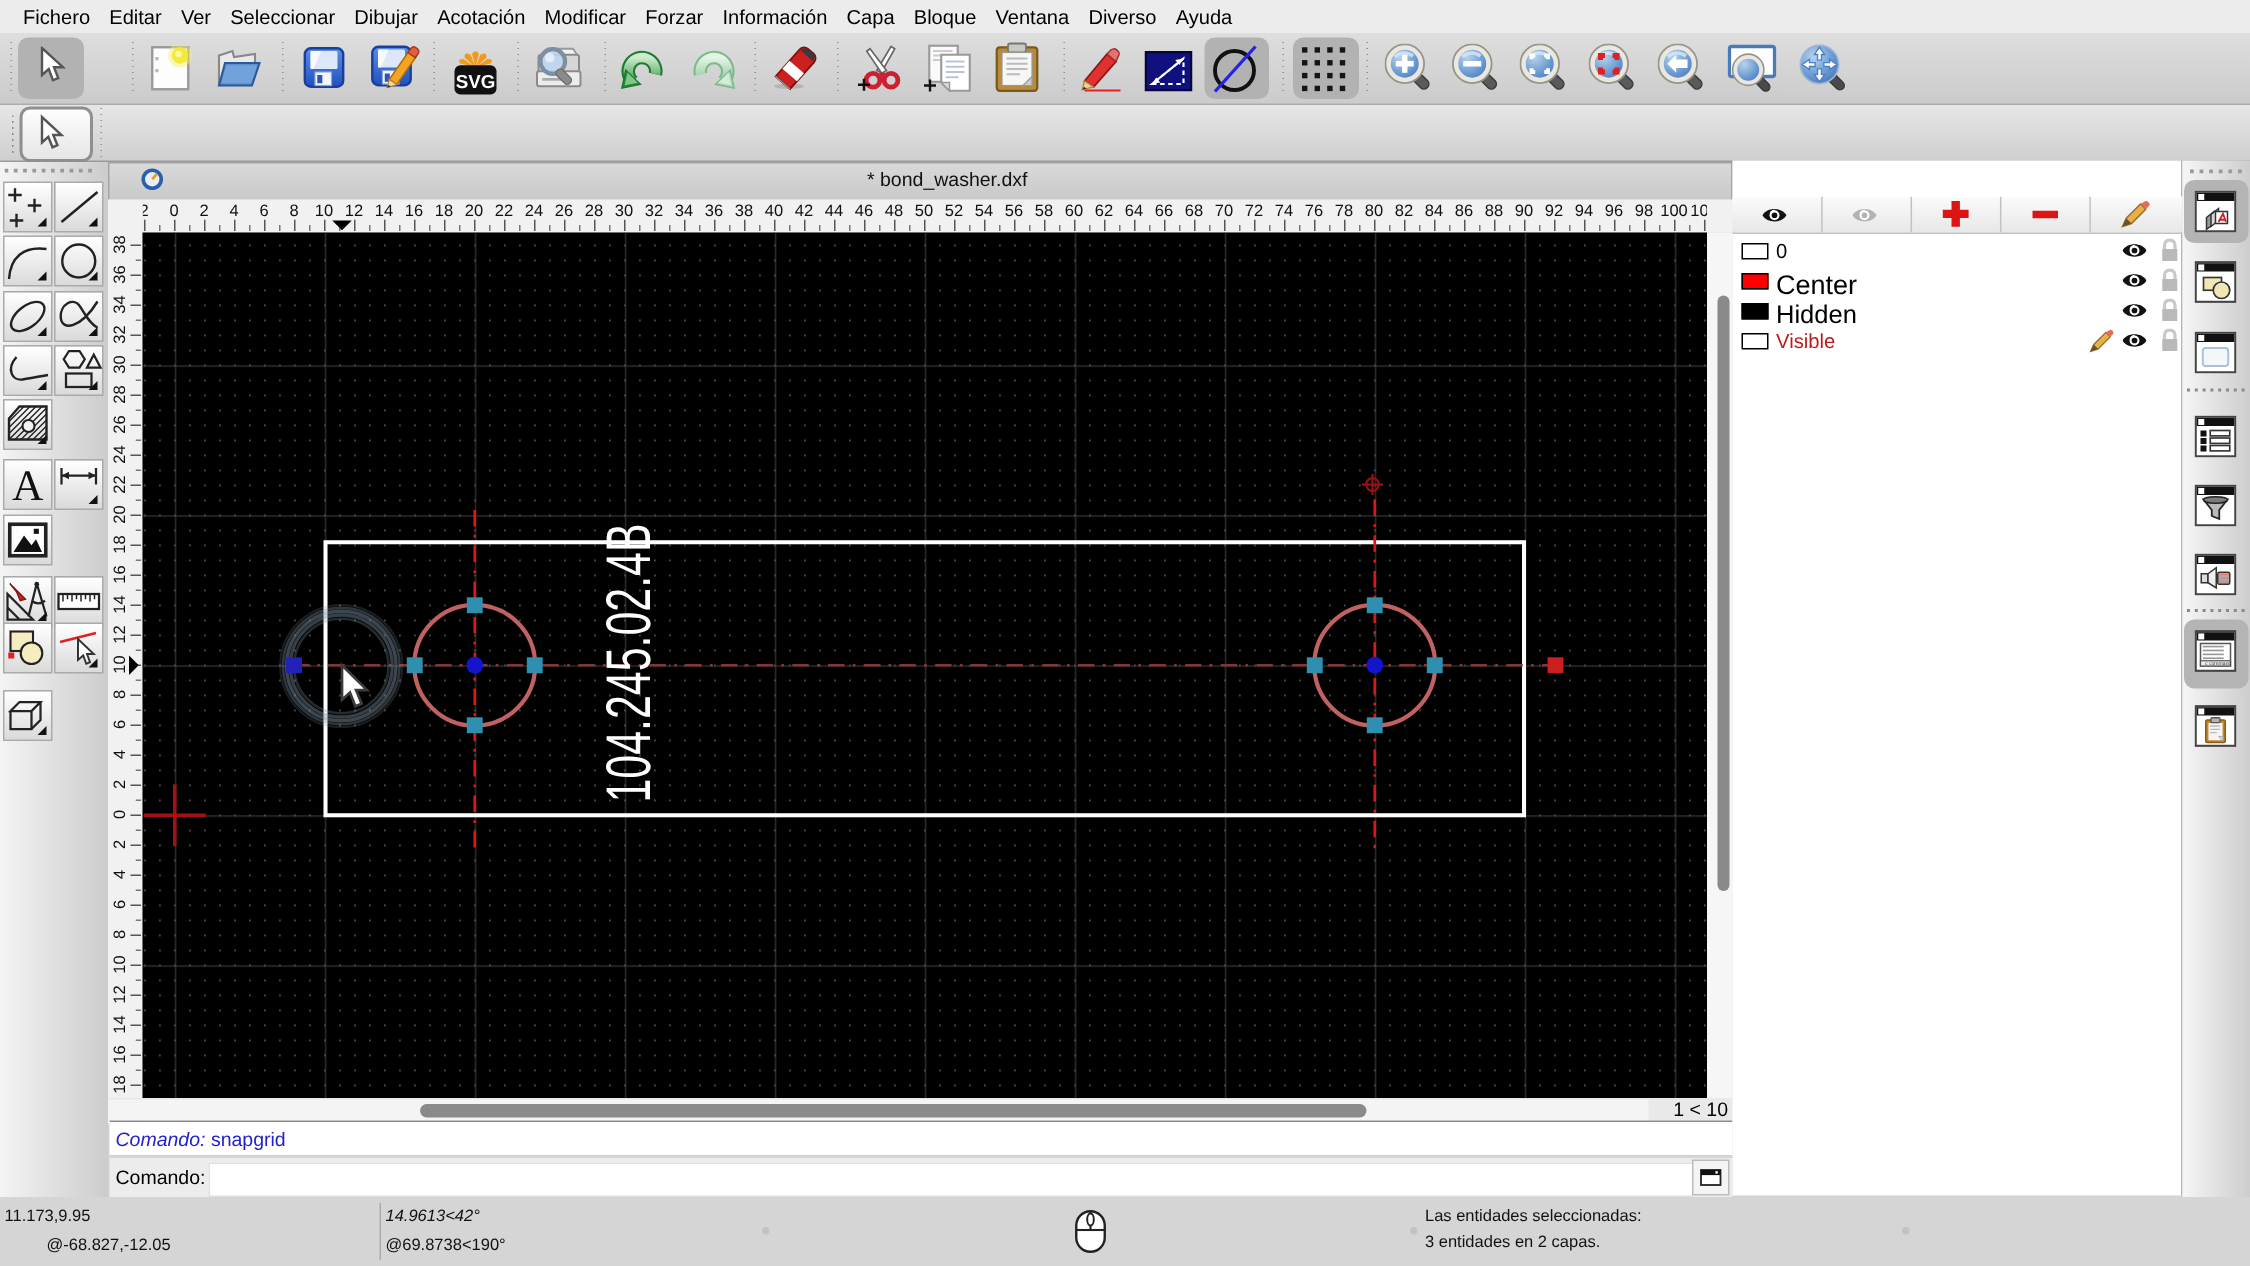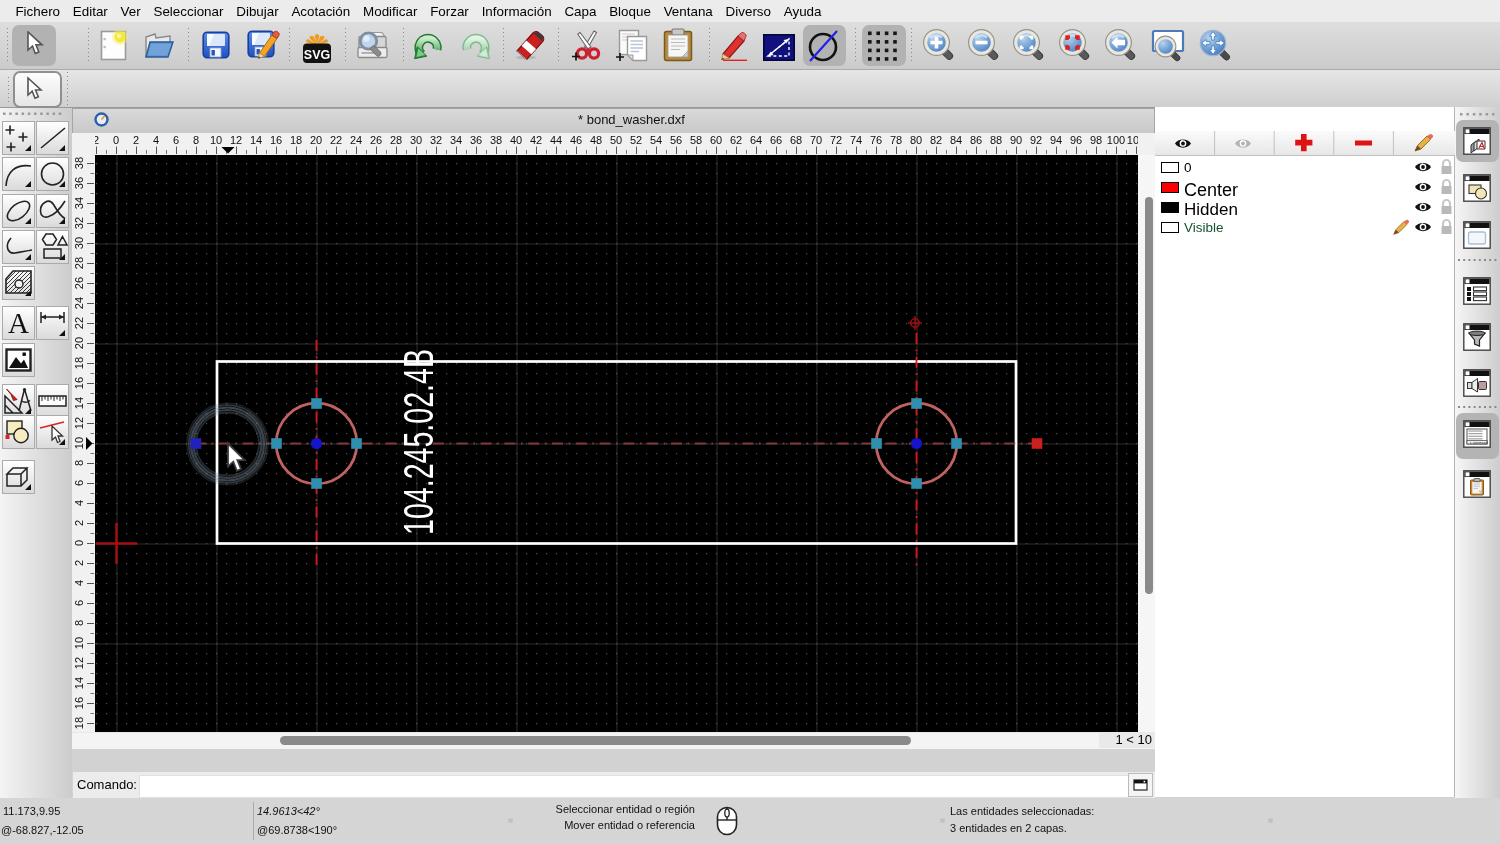--- a/index.html
+++ b/index.html
@@ -740,35 +740,37 @@
     <rect x="936.7" y="283.2" width="10.6" height="10.6" fill="#cc1f1f"></rect>
 
     <path d="M133,288.5 L133,311.5 L138.3,306.7 L141.9,315.9 L146.1,314.1 L142.4,305.1 L149.7,305.1 Z" fill="#fff" stroke="#3c3c3c" stroke-width="1.8"></path>
   </svg></div>
   <div class="abs" style="left:1138px;top:133px;width:17px;height:22px;background:#f1f1f1;"></div>
     <div id="vscroll" class="abs"></div>
     <div id="vthumb" class="abs"></div>
   <div id="hscroll" class="abs"></div>
     <div id="hthumb" class="abs"></div>
   <div id="hlabel" class="abs">1 &lt; 10</div>
+  <div id="cmdhist" class="abs">
+      <span style="position:absolute;left:4px;top:4px;color:#2222cc"><i>Comando:</i> snapgrid</span>
+    </div>
   <div id="cmdinput" class="abs"></div>
   <div class="abs" style="left:77px;top:777px;font-size:13px;color:#000;">Comando:</div>
   <div id="cmdfield" class="abs"></div>
   <div id="cmdbtn" class="abs"><svg width="23" height="22" viewBox="0 0 23 22">
         <rect x="5" y="6" width="13" height="10" fill="#fff" stroke="#222" stroke-width="1.2"></rect>
         <rect x="5" y="6" width="13" height="3.4" fill="#111"></rect>
         <rect x="14.6" y="6.8" width="1.6" height="1.6" fill="#fff"></rect>
       </svg></div>
   <div id="statusbar" class="abs">
 <div class="abs" style="left:3px;top:7px;">11.173,9.95</div>
-<div class="abs" style="left:1px;top:26px;">@-68.827,-12.05</div>
+<div class="abs" style="left:1px;top:26px;padding-left:30px;">@-68.827,-12.05</div>
 <div class="abs" style="left:253px;top:4px;width:1px;height:38px;background:#aaa;"></div>
 <div class="abs" style="left:257px;top:7px;font-style:italic;">14.9613&lt;42°</div>
 <div class="abs" style="left:257px;top:26px;">@69.8738&lt;190°</div>
-<div class="abs" style="left:495px;top:6px;width:200px;text-align:right;line-height:11px;">Seleccionar entidad o región<br><span style="display:inline-block;margin-top:5px">Mover entidad o referencia</span></div>
 <svg class="abs" style="left:716px;top:8px" width="22" height="30" viewBox="0 0 22 30">
  <rect x="1.5" y="1.5" width="19" height="27" rx="9.5" fill="#fff" stroke="#222" stroke-width="1.6"></rect>
  <line x1="11" y1="2" x2="11" y2="14" stroke="#222" stroke-width="1.4"></line>
  <line x1="2" y1="14" x2="20" y2="14" stroke="#222" stroke-width="1.4"></line>
  <ellipse cx="11" cy="7" rx="2.2" ry="4" fill="#fff" stroke="#222" stroke-width="1.3"></ellipse>
 </svg>
 <div class="abs" style="left:508px;top:20px;width:5px;height:5px;border-radius:3px;background:#c2c2c2;"></div>
 <div class="abs" style="left:940px;top:20px;width:5px;height:5px;border-radius:3px;background:#c2c2c2;"></div>
 <div class="abs" style="left:1268px;top:20px;width:5px;height:5px;border-radius:3px;background:#c2c2c2;"></div>
 <div class="abs" style="left:950px;top:7px;">Las entidades seleccionadas:</div>
@@ -832,21 +834,21 @@
         <path d="M0,5.5 C3,0 13,0 16,5.5 C13,11 3,11 0,5.5 Z" fill="#111"></path>
         <circle cx="8" cy="5.5" r="3.3" fill="#fff"></circle>
         <circle cx="8" cy="5.5" r="1.9" fill="#111"></circle>
         <path d="M5.2,4.4 A3.4,3.4 0 0 1 8,2.2" stroke="#fff" stroke-width="1" fill="none"></path>
       </svg>
       <svg class="abs" style="left:1440px;top:199px" width="13" height="16" viewBox="0 0 13 16">
         <path d="M3,7 V4.5 A3.5,3.5 0 0 1 10,4.5 V7" fill="none" stroke="#c9c9c9" stroke-width="2.2"></path>
         <rect x="1.5" y="7" width="10" height="8" fill="#b9b9b9"></rect>
       </svg>
       <div class="abs" style="left:1161px;top:222px;width:16px;height:9px;background:#fff;border:1.2px solid #000;"></div>
-      <div class="abs" style="left:1184px;top:220px;font-size:13.5px;color:#14532d;">Visible</div>
+      <div class="abs" style="left:1184px;top:220px;font-size:13.5px;color:#b91c1c;">Visible</div>
       <svg class="abs" style="left:1415px;top:221px" width="16" height="12" viewBox="0 0 16 11">
         <path d="M0,5.5 C3,0 13,0 16,5.5 C13,11 3,11 0,5.5 Z" fill="#111"></path>
         <circle cx="8" cy="5.5" r="3.3" fill="#fff"></circle>
         <circle cx="8" cy="5.5" r="1.9" fill="#111"></circle>
         <path d="M5.2,4.4 A3.4,3.4 0 0 1 8,2.2" stroke="#fff" stroke-width="1" fill="none"></path>
       </svg>
       <svg class="abs" style="left:1440px;top:219px" width="13" height="16" viewBox="0 0 13 16">
         <path d="M3,7 V4.5 A3.5,3.5 0 0 1 10,4.5 V7" fill="none" stroke="#c9c9c9" stroke-width="2.2"></path>
         <rect x="1.5" y="7" width="10" height="8" fill="#b9b9b9"></rect>
       </svg>

